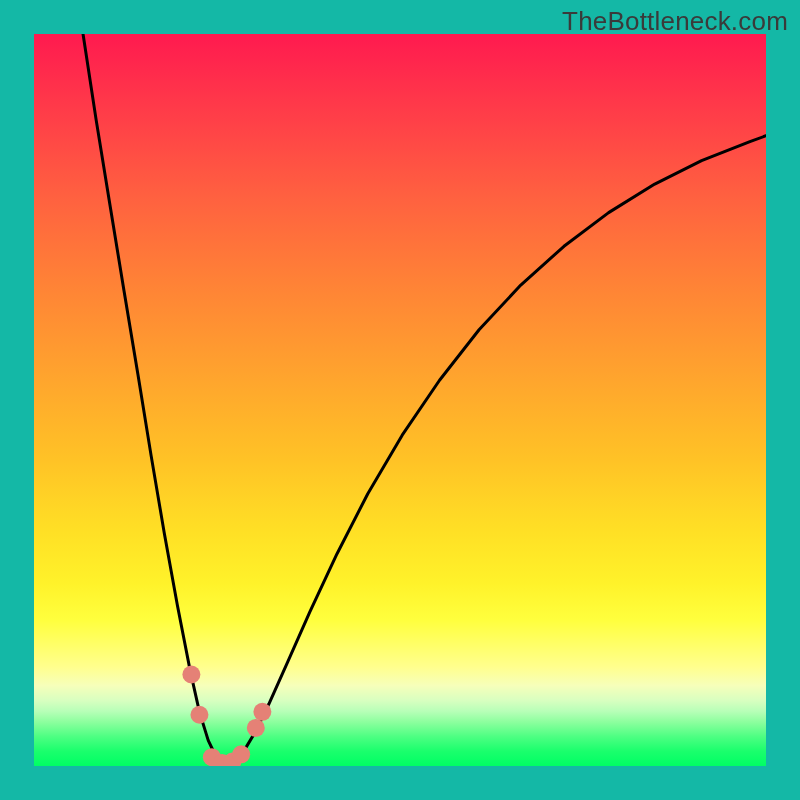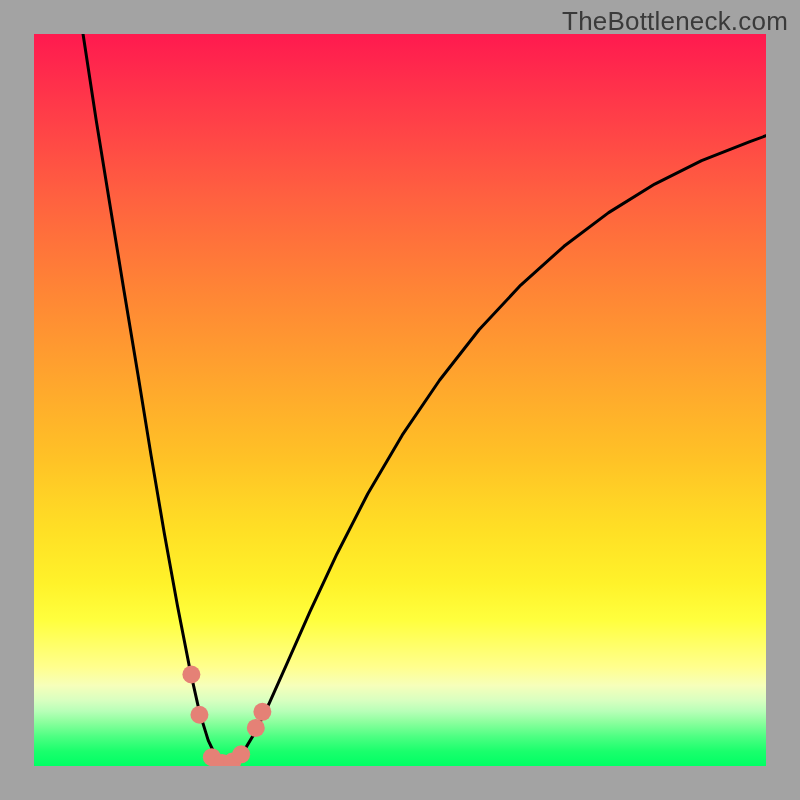--- a/index.html
+++ b/index.html
@@ -10,21 +10,21 @@
     overflow: hidden;
     background: #000;
     font-family: Arial, Helvetica, sans-serif;
   }
   .frame {
     position: absolute;
     top: 0;
     left: 0;
     width: 800px;
     height: 800px;
-    background: #a3a3a3;
+    background: #14b8a6;
   }
   .plot {
     position: absolute;
     top: 34px;
     left: 34px;
     width: 732px;
     height: 732px;
     overflow: hidden;
   }
   .gradient {

